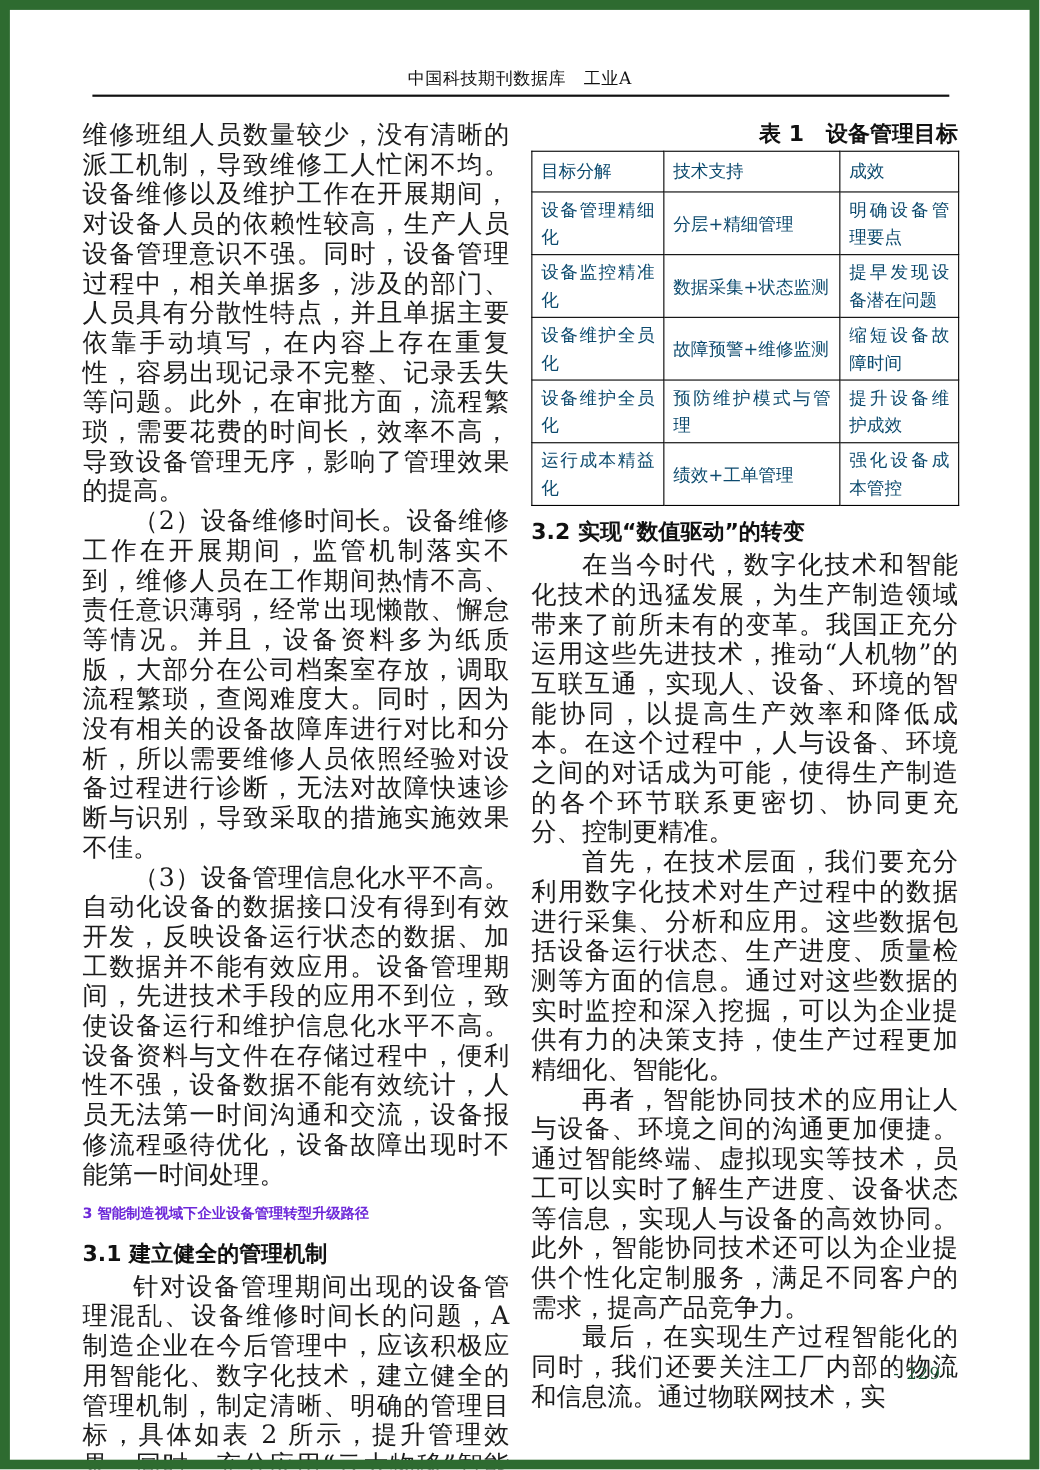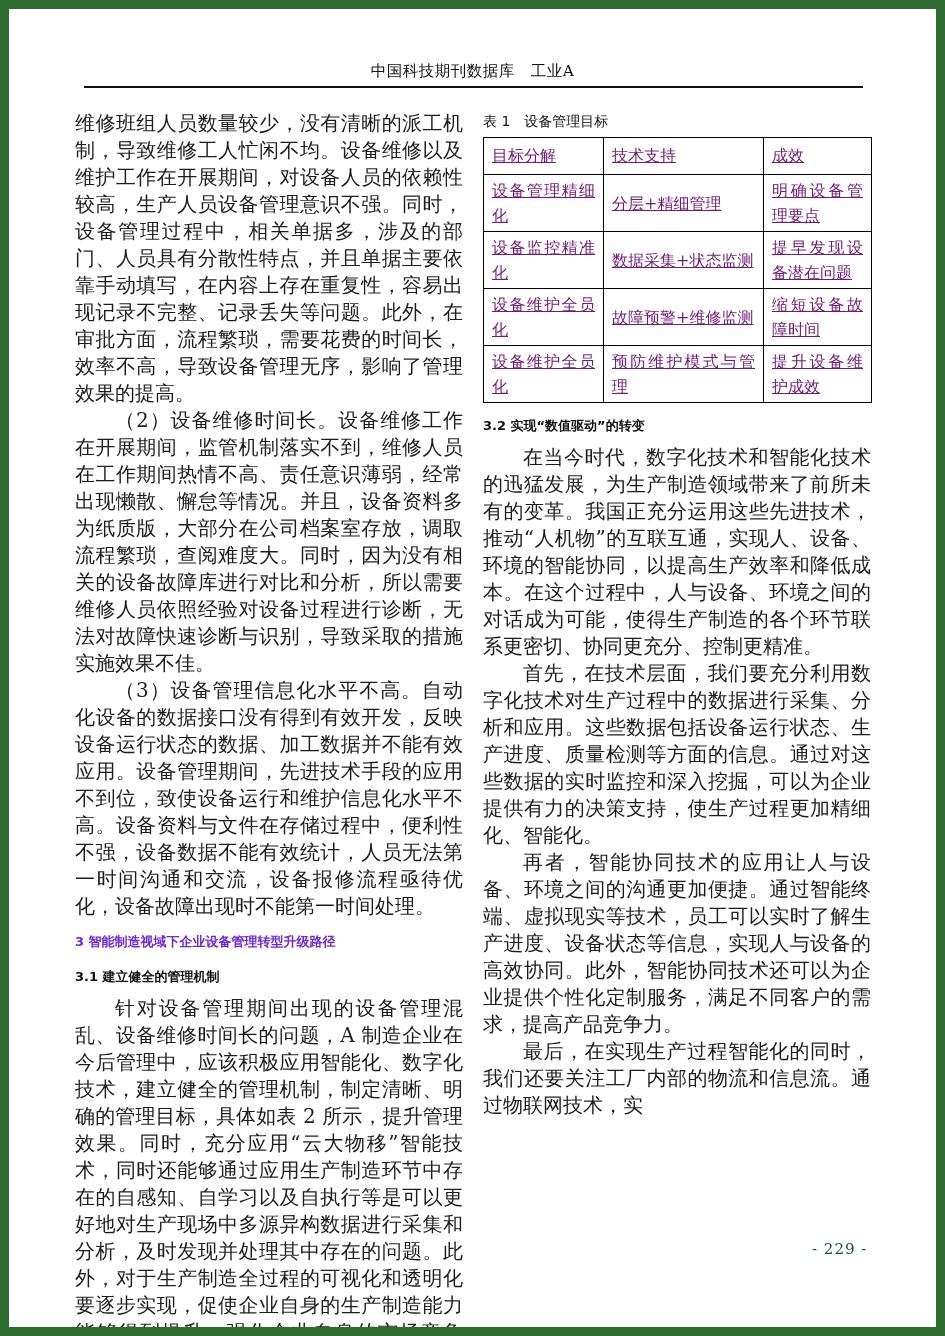--- a/index.html
+++ b/index.html
@@ -25,68 +25,67 @@
     color: #111;
   }
   .header-rule {
     position: absolute; top: 86px; left: 84px; width: 779px; height: 2px;
     background: #111;
   }
   .col { position: absolute; width: 388px; }
   .col-left  { left: 75px;  top: 110px; }
   .col-right { left: 483px; top: 108px; }
   .body-text {
-    font-size: 20px;
+    font-size: 23px;
     line-height: 27px;
     text-align: justify;
     color: #1c1c1c;
   }
   .indent { text-indent: 2em; }
   .h2 {
     font-family: "DejaVu Sans", "Liberation Sans", sans-serif;
     font-weight: bold;
     font-size: 13px;
     line-height: 33px;
     margin: 5px 0 4px 0;
     color: #6d28d9;
   }
   .h3 {
     font-family: "DejaVu Sans", "Liberation Sans", sans-serif;
     font-weight: bold;
-    font-size: 13px;
+    font-size: 20px;
     line-height: 30px;
     margin: 2px 0 3px 0;
     color: #111;
   }
   .h3-right { margin-top: 8px; }
   .table-caption {
     font-family: "DejaVu Sans", "Liberation Sans", sans-serif;
-    font-weight: normal;
-    font-size: 14px;
+    font-weight: bold;
+    font-size: 20px;
     line-height: 26px;
-    text-align: left;
+    text-align: right;
     margin-bottom: 3px;
     color: #111;
   }
   table.goal-table {
     border-collapse: collapse;
     width: 388px;
     table-layout: fixed;
   }
   .goal-table col.c1 { width: 120px; }
   .goal-table col.c2 { width: 160px; }
   .goal-table col.c3 { width: 108px; }
   .goal-table th, .goal-table td {
     border: 1.5px solid #000;
     font-weight: normal;
     font-size: 16px;
     vertical-align: middle;
     text-align: justify;
-    color: #701a75;
-    text-decoration: underline;
+    color: #0c4a6e;
   }
   .goal-table th { padding: 5px 8px; line-height: 26px; text-align: left; }
   .goal-table td { padding: 3px 8px; line-height: 25px; }
   .page-number {
     position: absolute; left: 812px; top: 1240px;
     font-size: 15px;
     color: #14532d;
     letter-spacing: 1px;
   }
 </style>
@@ -134,20 +133,25 @@
     <tr>
       <td>设备维护全员化</td>
       <td>故障预警+维修监测</td>
       <td>缩短设备故障时间</td>
     </tr>
     <tr>
       <td>设备维护全员化</td>
       <td>预防维护模式与管理</td>
       <td>提升设备维护成效</td>
     </tr>
+    <tr>
+      <td>运行成本精益化</td>
+      <td>绩效+工单管理</td>
+      <td>强化设备成本管控</td>
+    </tr>
   </tbody>
     </table>
   <h3 class="h3 h3-right">3.2 实现“数值驱动”的转变</h3>
   <p class="body-text indent">在当今时代，数字化技术和智能化技术的迅猛发展，为生产制造领域带来了前所未有的变革。我国正充分运用这些先进技术，推动“人机物”的互联互通，实现人、设备、环境的智能协同，以提高生产效率和降低成本。在这个过程中，人与设备、环境之间的对话成为可能，使得生产制造的各个环节联系更密切、协同更充分、控制更精准。</p>
   <p class="body-text indent">首先，在技术层面，我们要充分利用数字化技术对生产过程中的数据进行采集、分析和应用。这些数据包括设备运行状态、生产进度、质量检测等方面的信息。通过对这些数据的实时监控和深入挖掘，可以为企业提供有力的决策支持，使生产过程更加精细化、智能化。</p>
   <p class="body-text indent">再者，智能协同技术的应用让人与设备、环境之间的沟通更加便捷。通过智能终端、虚拟现实等技术，员工可以实时了解生产进度、设备状态等信息，实现人与设备的高效协同。此外，智能协同技术还可以为企业提供个性化定制服务，满足不同客户的需求，提高产品竞争力。</p>
   <p class="body-text indent">最后，在实现生产过程智能化的同时，我们还要关注工厂内部的物流和信息流。通过物联网技术，实</p>
 </div>
 
 <div class="page-number">- 229 -</div>

